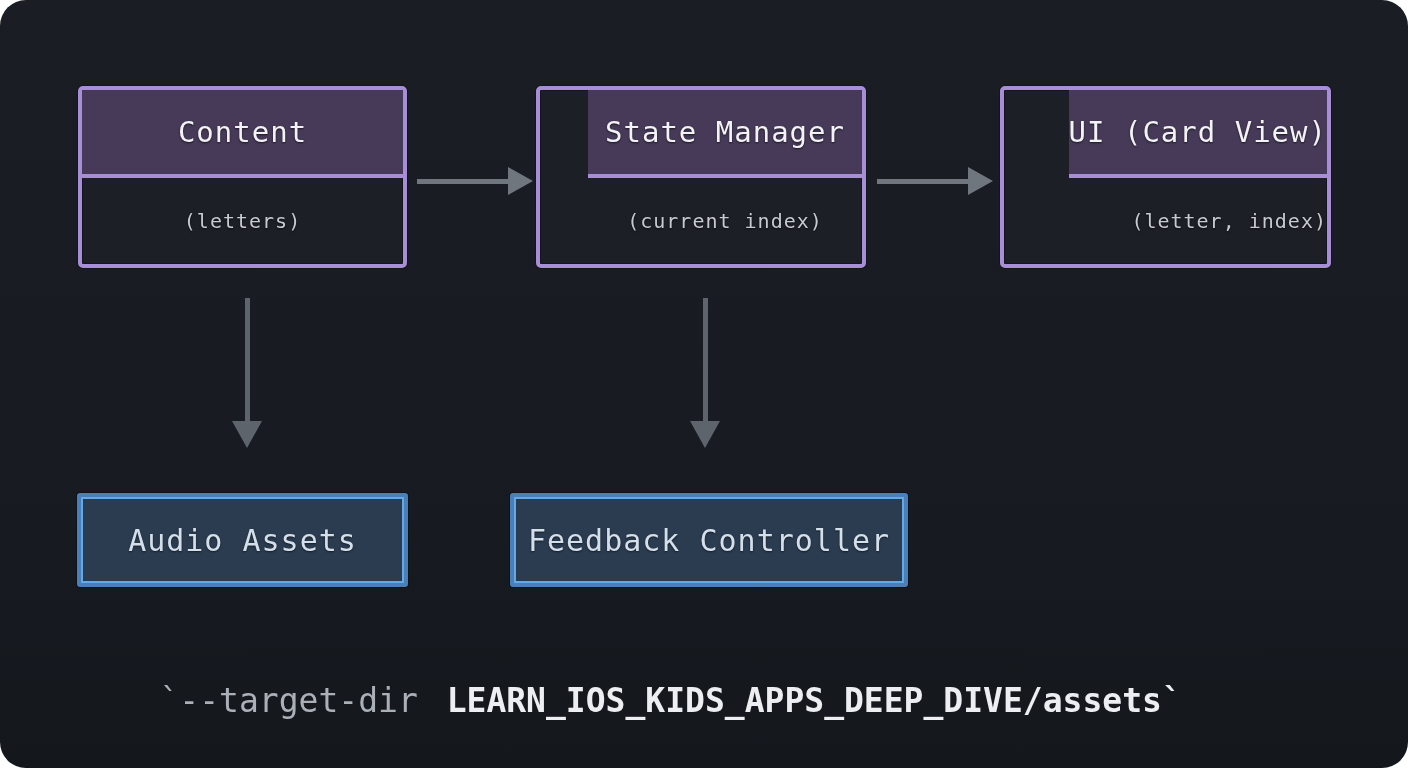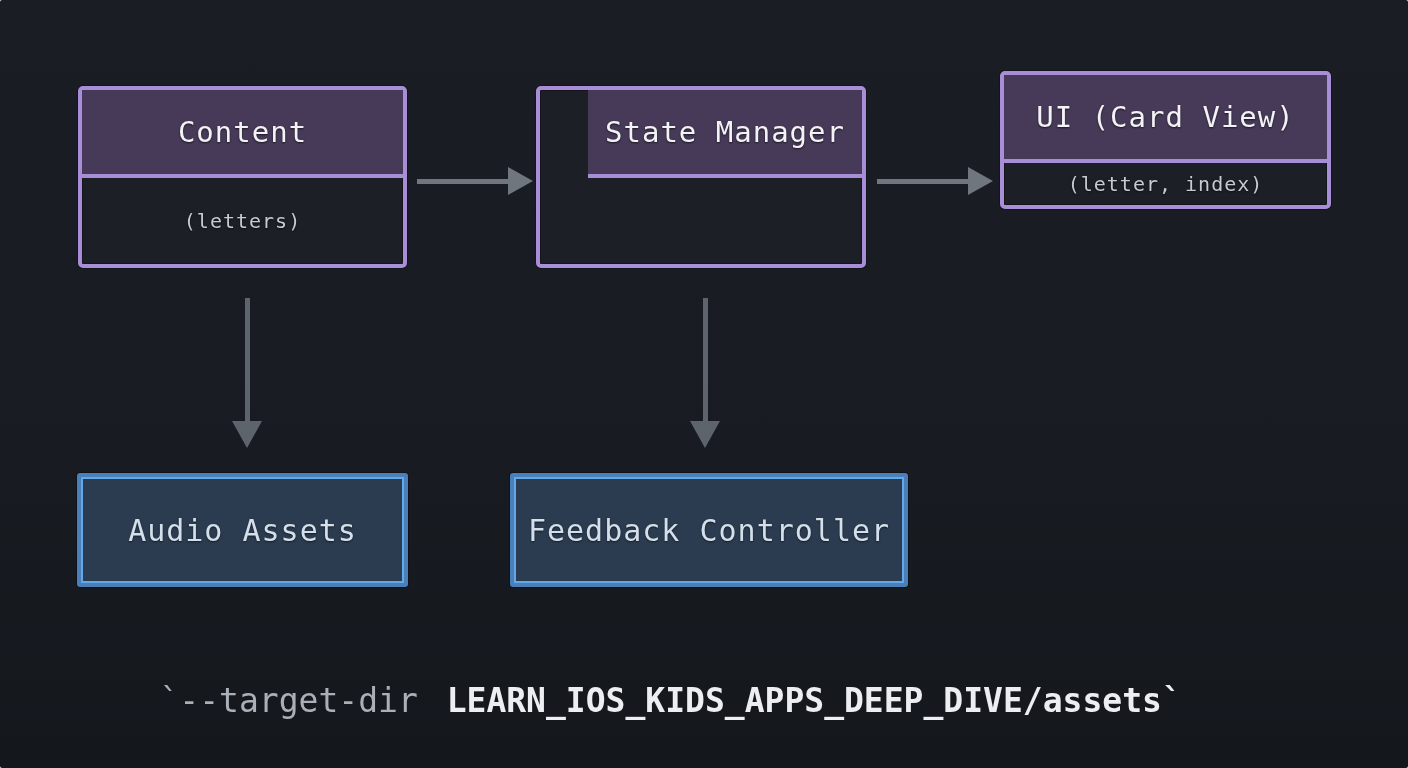--- a/index.html
+++ b/index.html
@@ -17,21 +17,21 @@
     --blue-text:#d4dfec;
     --code-dim:#aab0b8;
     --code-bright:#eceef1;
   }
   html,body{margin:0;padding:0;background:#ffffff;}
   *{box-sizing:border-box;}
   .canvas{
     position:relative;
     width:1408px;height:768px;
     background:linear-gradient(180deg,#1a1d23 0%, #181b21 60%, #14171c 100%);
-    border-radius:2px;
+    border-radius:26px;
     overflow:hidden;
     font-family:"DejaVu Sans Mono","Liberation Mono",monospace;
   }
   .box-purple{
     position:absolute;
     border:4px solid var(--purple-border);
     border-radius:5px;
     background:var(--box-body-fill);
     box-shadow:inset 0 0 0 1px rgba(10,8,16,0.45), 0 0 0 1px rgba(10,8,16,0.35);
     display:flex;flex-direction:column;
@@ -53,26 +53,26 @@
     text-shadow:0 1px 2px rgba(0,0,0,0.6);
   }
   .body-text{
     color:var(--body-text);
     font-size:20px;
     letter-spacing:1px;
     text-shadow:0 1px 2px rgba(0,0,0,0.6);
   }
   .box-blue{
     position:absolute;
-    height:114px;
+    height:94px;
     border:4px solid var(--blue-border-dark);
     box-shadow:inset 0 0 0 2px var(--blue-border), 0 0 0 1px rgba(8,12,18,0.5);
     border-radius:3px;
     background:var(--blue-fill);
-    display:flex;align-items:center;justify-content:center;
+    display:flex;align-items:center;justify-content:center;margin-top:20px;
   }
   .blue-text{
     color:var(--blue-text);
     font-size:30px;
     letter-spacing:1px;
     text-shadow:0 1px 2px rgba(0,0,0,0.55);
   }
   .arrow{position:absolute;}
   .arrow .shaft-h{
     position:absolute;left:0;top:12px;height:5px;background:var(--arrow-h);
@@ -99,21 +99,21 @@
   #arrow-h2 .shaft-h{width:92px;}
   #arrow-h2 .head-right{left:91px;}
   #arrow-v1{left:232px;top:298px;width:30px;height:150px;}
   #arrow-v1 .shaft-v{height:125px;}
   #arrow-v1 .head-down{top:123px;}
   #arrow-v2{left:690px;top:298px;width:30px;height:150px;}
   #arrow-v2 .shaft-v{height:125px;}
   #arrow-v2 .head-down{top:123px;}
   #box-content{left:78px;top:86px;width:329px;height:182px;}
   #box-state{left:536px;top:86px;width:330px;height:182px;padding-left:48px;}
-  #box-ui{left:1000px;top:71px;width:331px;height:138px;}
+  #box-ui{left:1000px;top:86px;width:331px;height:182px;align-items:flex-end;}
   #box-audio{left:77px;top:473px;width:331px;}
   #box-feedback{left:510px;top:473px;width:398px;}
   .code-line{
     position:absolute;left:80px;top:642px;
     font-size:33px;letter-spacing:0;white-space:pre;
   }
   .code-dim{color:var(--code-dim);font-weight:400;margin-top:15px;}
   .code-bright{color:var(--code-bright);font-weight:700;margin-left:9px;}
 </style>
 </head>
@@ -126,20 +126,23 @@
       <span class="hdr-text">Content</span>
     </div>
     <div class="bdy">
       <span class="body-text">(letters)</span>
     </div>
   </div>
 
   <div class="box-purple" id="box-state">
     <div class="hdr">
       <span class="hdr-text">State Manager</span>
+    </div>
+    <div class="bdy">
+      <span class="body-text">(current index)</span>
     </div>
   </div>
 
   <div class="box-purple" id="box-ui">
     <div class="hdr">
       <span class="hdr-text">UI (Card View)</span>
     </div>
     <div class="bdy">
       <span class="body-text">(letter, index)</span>
     </div>

